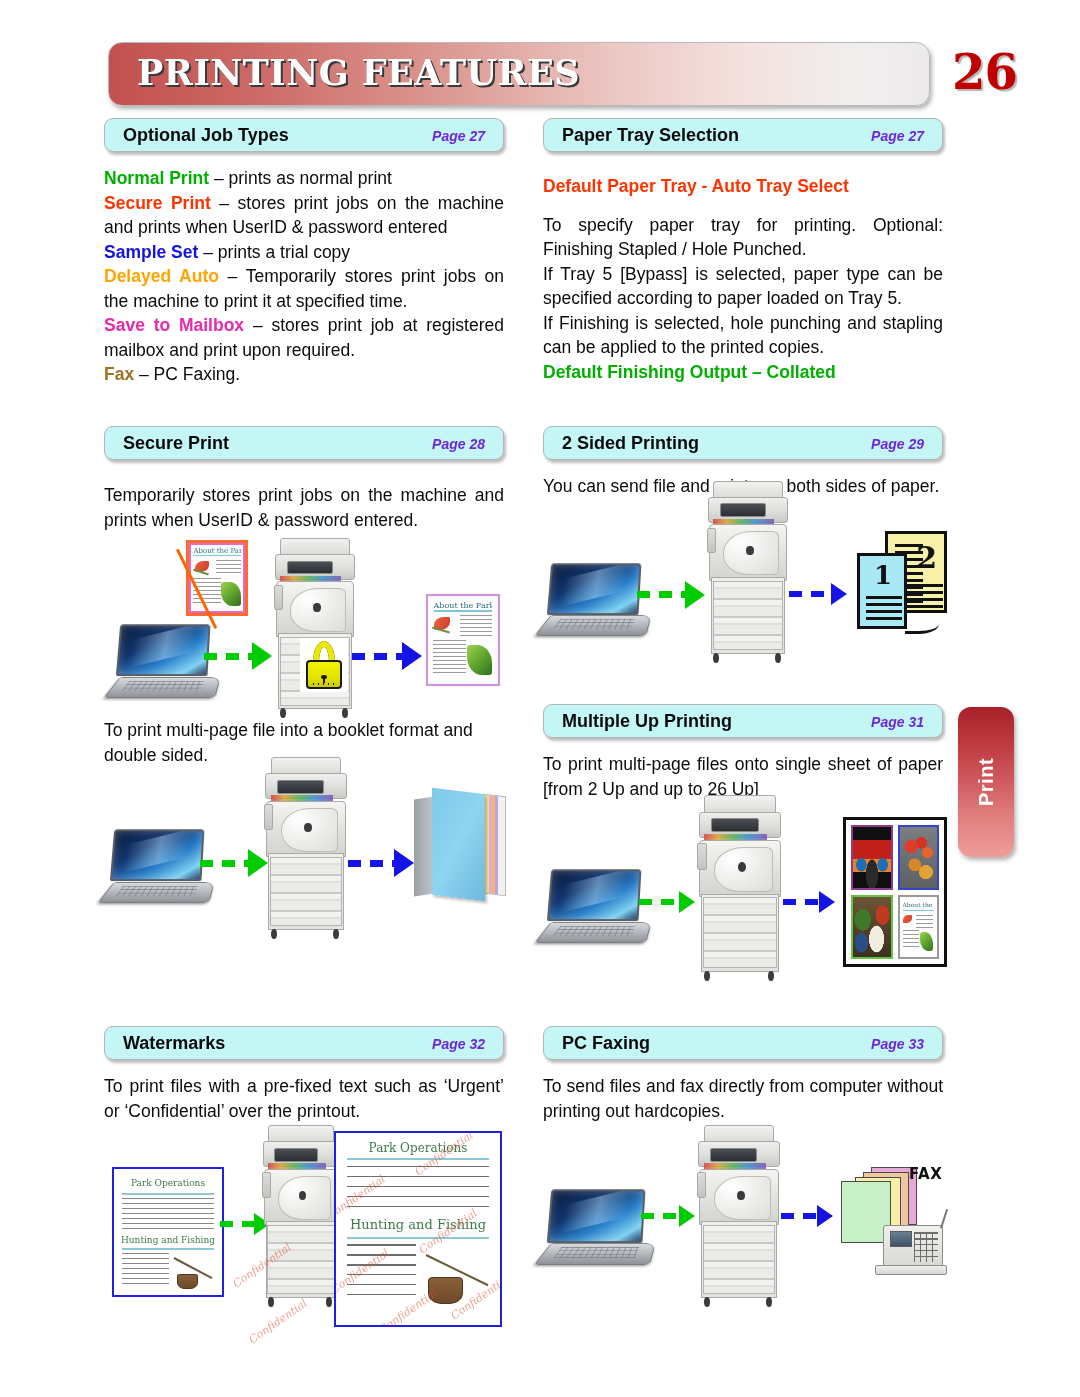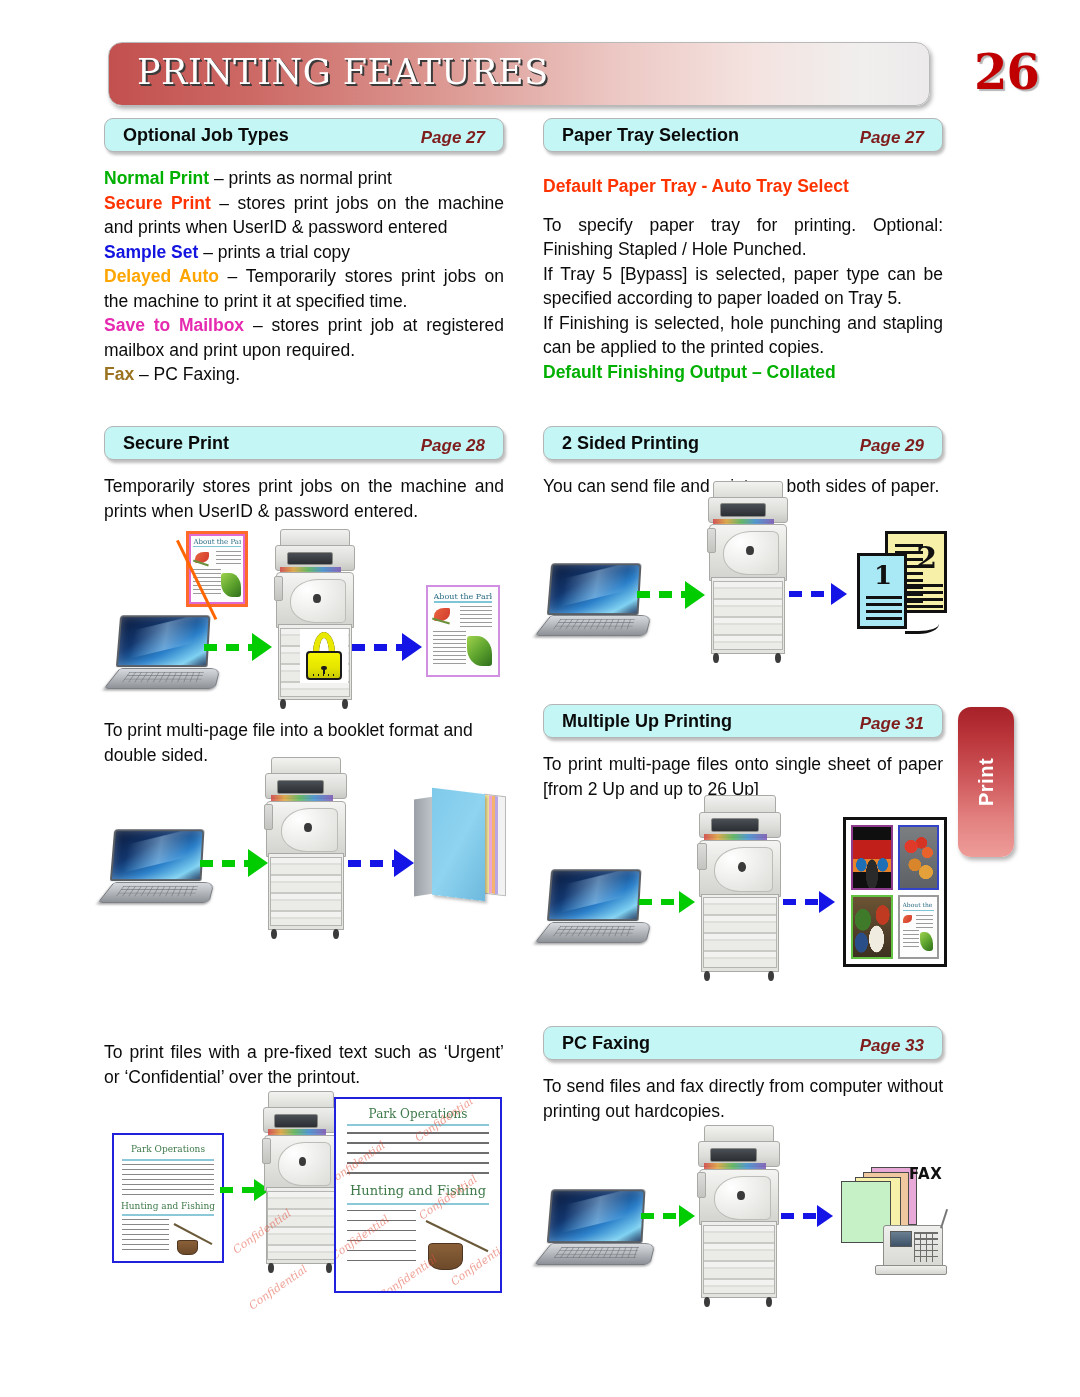--- a/index.html
+++ b/index.html
@@ -30,37 +30,36 @@
     border-radius: 14px;
     background: linear-gradient(to right, #c2504e 0%, #cd6a66 18%, #dd9b95 42%, #ecc8c4 62%, #f4e2df 78%, #f0efee 92%, #eceaea 100%);
     box-shadow: 2px 3px 4px rgba(0,0,0,0.30);
     border: 1px solid #b9b9b9;
     box-sizing: border-box;
   }
   .title-text {
     position: absolute;
     left: 28px; top: 9px;
     font-size: 35px;
-    font-weight: normal;
+    font-weight: bold;
     font-family: "DejaVu Serif", serif;
     letter-spacing: 0.5px;
     color: #ffffff;
     text-shadow: 2px 2px 0 #3a3a3a, 1px 1px 0 #3a3a3a;
     white-space: nowrap;
   }
   .page-number {
     position: absolute;
     left: 952px; top: 44px;
     font-size: 48px;
     font-weight: bold;
     font-family: "DejaVu Serif", serif;
     color: #c00000;
     text-shadow: 2px 2px 1px rgba(120,120,120,0.55);
     letter-spacing: -1px;
-    margin-left: 22px;
   }
 
   
   .content {
     position: absolute;
     left: 0; top: 118px;
     width: 1080px;
   }
   .col-left  { position: absolute; left: 104px;  width: 400px; }
   .col-right { position: absolute; left: 543px;  width: 400px; }
@@ -79,24 +78,24 @@
     position: absolute;
     left: 18px; top: 6px;
     font-size: 18px;
     font-weight: bold;
     color: #0a0a0a;
     white-space: nowrap;
   }
   .sec-page {
     position: absolute;
     right: 18px; top: 9px;
-    font-size: 17px;
+    font-size: 14px;
     font-weight: bold;
     font-style: italic;
-    color: #7f1d1d;
+    color: #6d28d9;
     white-space: nowrap;
   }
 
   
   .body-text {
     font-size: 17.5px;
     line-height: 24.5px;
     text-align: justify;
     color: #0b0b0b;
   }
@@ -586,21 +585,21 @@
     <div class="body-text">If Tray 5 [Bypass] is selected, paper type can be specified according to paper loaded on Tray 5.</div>
     <div class="body-text">If Finishing is selected, hole punching and stapling can be applied to the printed copies.</div>
     <div class="body-text kw kw-greensub">Default Finishing Output – Collated</div>
   </div>
 
   <div class="col-left" style="top:308px;">
     <div class="sec-bar">
       <div class="sec-title">Secure Print</div>
       <div class="sec-page">Page 28</div>
     </div>
-    <div class="body-text" style="margin-top:14px;">Temporarily stores print jobs on the machine and prints when UserID &amp; password entered.</div>
+    <div class="body-text" style="margin-top:23px;">Temporarily stores print jobs on the machine and prints when UserID &amp; password entered.</div>
 
     <div class="illus" style="height:185px; margin-top:6px;">
 
       <div class="doc" style="left:82px; top:2px; width:62px; height:76px; border:3px solid #ff6a2b; outline:2px solid #e06ad0; outline-offset:-5px;">
         <div class="doc-title">About the Park</div>
         <div class="doc-rule" style="top:17%;"></div>
         <div class="doc-flower" style="left:10%; top:26%; width:26%; height:16%;"></div>
         <div class="doc-stem" style="left:8%; top:40%; width:28%; height:1.5px; transform:rotate(18deg);"></div>
         <div class="doc-lines" style="left:48%; top:24%; width:44%; height:22%;"></div>
         <div class="doc-lines" style="left:8%; top:50%; width:50%; height:40%;"></div>
@@ -811,20 +810,24 @@
           <div class="doc-flower" style="left:8%; top:30%; width:24%; height:14%;"></div>
           <div class="doc-lines" style="left:44%; top:30%; width:46%; height:22%;"></div>
           <div class="doc-lines" style="left:8%; top:56%; width:44%; height:30%;"></div>
           <div class="doc-leaf" style="left:54%; top:58%; width:36%; height:32%;"></div>
         </div>
       </div>
     </div>
   </div>
 
   <div class="col-left" style="top:908px;">
+    <div class="sec-bar">
+      <div class="sec-title">Watermarks</div>
+      <div class="sec-page">Page 32</div>
+    </div>
     <div class="body-text" style="margin-top:14px;">To print files with a pre-fixed text such as ‘Urgent’ or ‘Confidential’ over the printout.</div>
 
     <div class="illus" style="height:200px; margin-top:6px;">
 
       <div class="wdoc" style="left:8px; top:38px; width:112px; height:130px;">
         <div class="wdoc-h" style="top:7%; font-size:9px;">Park Operations</div>
         <div class="wdoc-rule" style="top:19%;"></div>
         <div class="wdoc-lines" style="left:7%; top:23%; width:86%; height:26%;"></div>
         <div class="wdoc-h" style="top:52%; font-size:9px;">Hunting and Fishing</div>
         <div class="wdoc-rule" style="top:63%;"></div>

